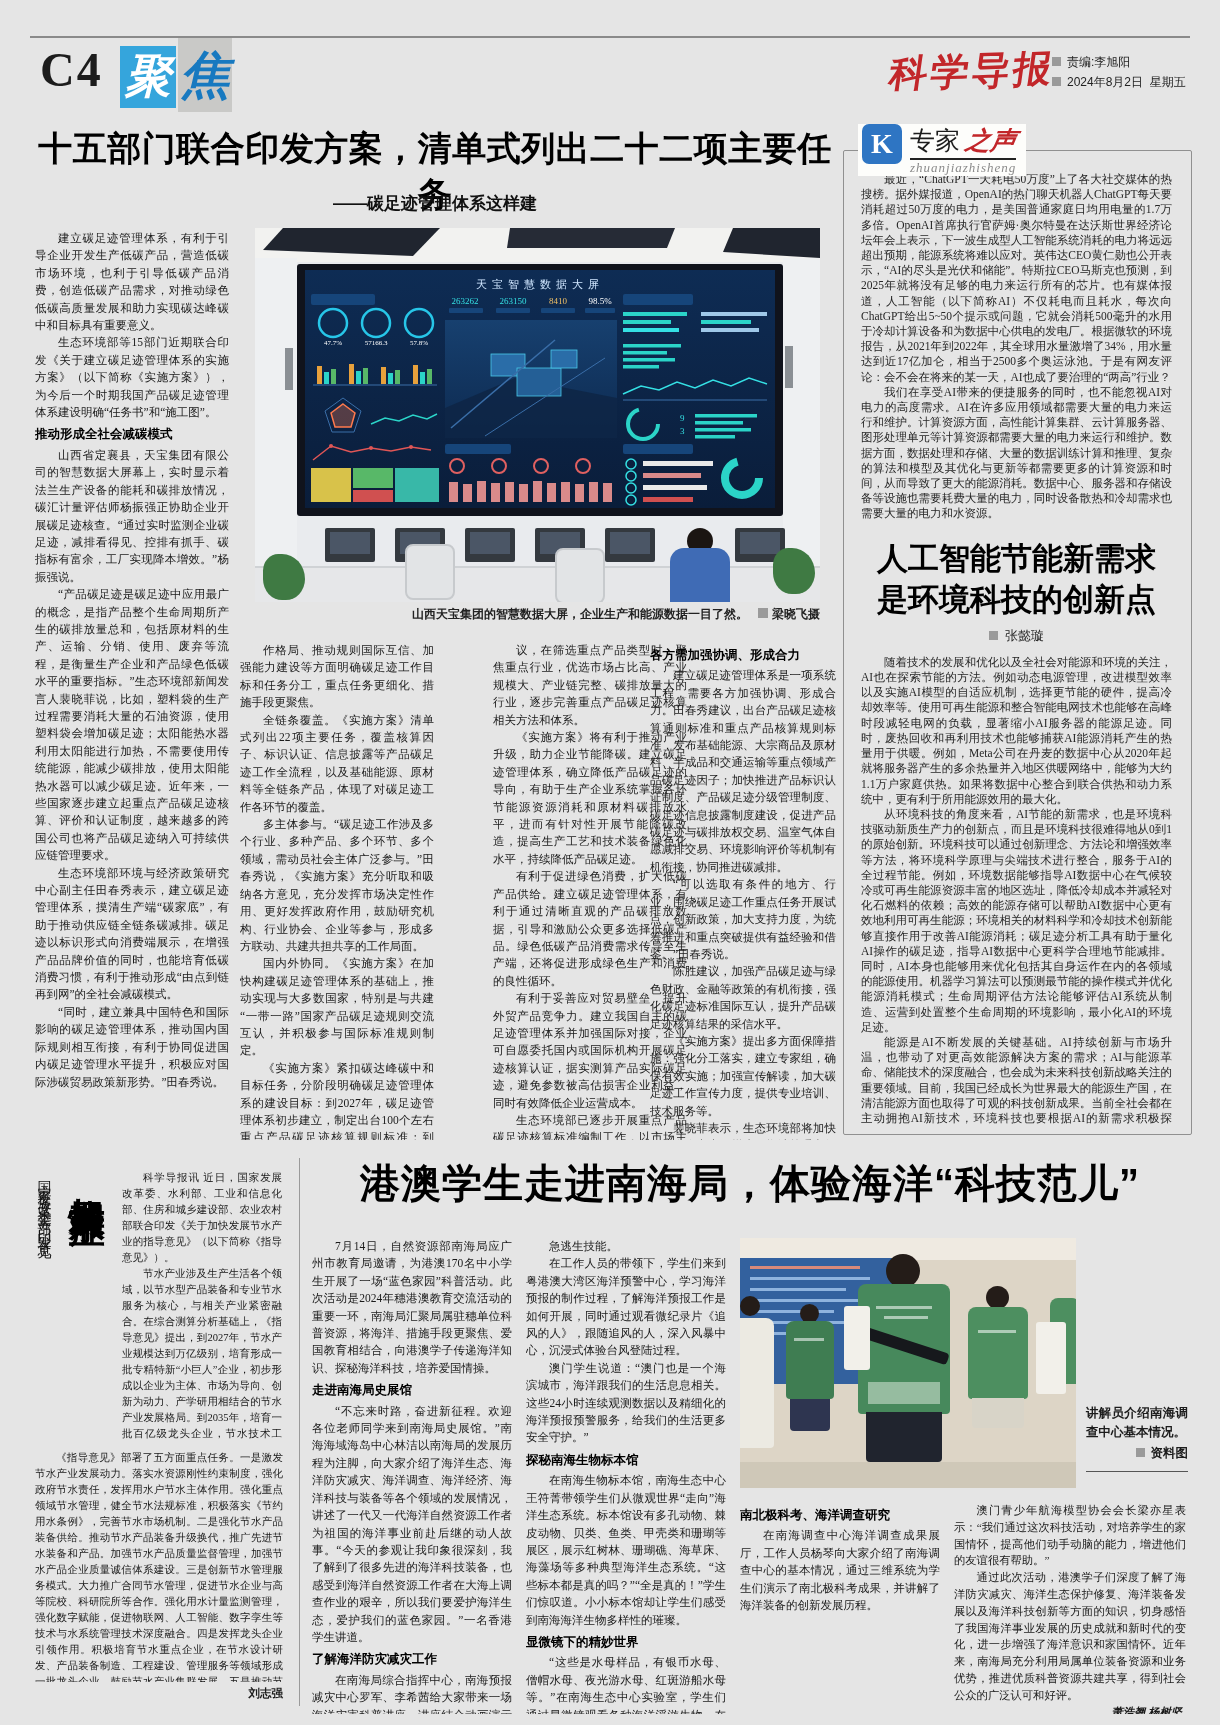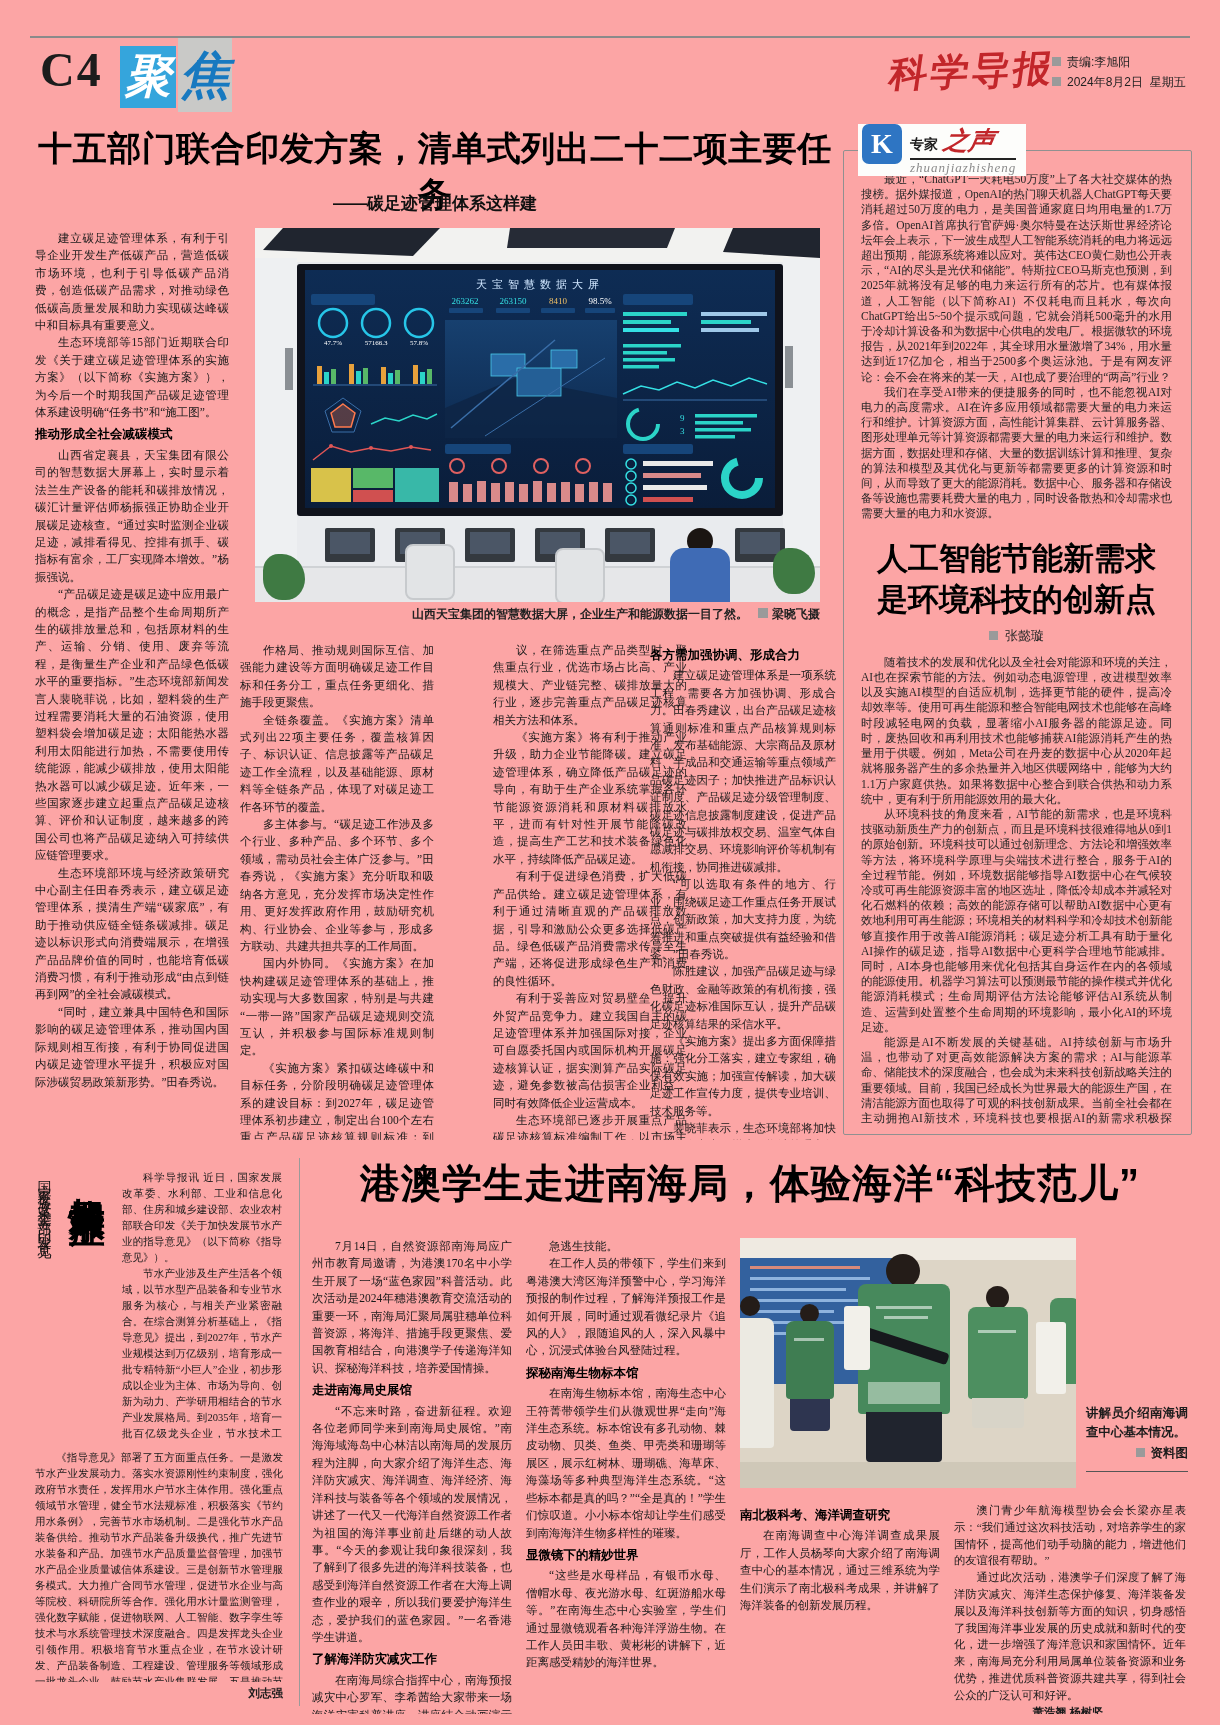--- a/index.html
+++ b/index.html
@@ -1,16 +1,16 @@
 <!DOCTYPE html>
 <html lang="zh"><head>
 <meta charset="utf-8">
 <style>
   html,body{margin:0;padding:0;background:#ffffff;}
-  .page{position:relative;width:1220px;height:1725px;background:#fca5a5;overflow:hidden;
+  .page{position:relative;width:1220px;height:1725px;background:#e5e5e5;overflow:hidden;
         font-family:"Liberation Serif","DejaVu Serif",serif;color:#1c1c1c;}
   .sans{font-family:"Liberation Sans","DejaVu Sans",sans-serif;}
 
   
   .top-rule{position:absolute;left:30px;top:36px;width:1160px;height:2px;background:#8a8a8a;}
   .edition{position:absolute;left:40px;top:42px;font-size:48px;font-weight:700;letter-spacing:2px;}
   .logo-box{position:absolute;display:flex;align-items:center;justify-content:center;
             font-weight:700;font-style:italic;}
   .logo-ju{left:120px;top:46px;width:56px;height:62px;background:#35a5dc;color:#fff;font-size:46px;}
   .logo-jiao{left:178px;top:38px;width:54px;height:74px;background:#c9c9c7;color:#1779c0;font-size:50px;}
@@ -21,21 +21,21 @@
 
   
   .main-headline{position:absolute;left:35px;top:126px;width:800px;text-align:center;
                  font-size:34px;font-weight:900;letter-spacing:.5px;color:#000;}
   .main-subhead{position:absolute;left:35px;top:192px;width:800px;text-align:center;
                 font-size:17px;font-weight:700;color:#111;}
   .col{position:absolute;text-align:justify;font-size:11.5px;line-height:17.4px;overflow:hidden;color:#1a1a1a;}
   .col p{margin:0;text-indent:2em;}
   .col p.h{font-family:"Liberation Sans","DejaVu Sans",sans-serif;font-weight:700;text-indent:0;
            margin:5px 0 3px;font-size:12.5px;color:#000;}
-  .col p.sig{text-align:center;font-weight:700;text-indent:0;padding-right:4px;}
+  .col p.sig{text-align:right;font-weight:700;text-indent:0;padding-right:4px;font-style:italic;}
   .caption{position:absolute;left:255px;top:606px;width:565px;text-align:right;
            font-size:12px;font-weight:700;font-family:"Liberation Sans","DejaVu Sans",sans-serif;color:#222;}
   .caption .sq{display:inline-block;width:10px;height:10px;background:#9a9a9a;margin:0 4px 0 10px;}
 
   
   .photo-main{position:absolute;left:255px;top:228px;width:565px;height:374px;background:#e9ebee;overflow:hidden;}
   .pm-desk{position:absolute;left:0;top:338px;width:565px;height:36px;background:#e6e7e9;border-top:2px solid #cfd2d5;}
   .pm-monitor{position:absolute;top:300px;width:50px;height:34px;background:#34393f;border-radius:2px;}
   .pm-monitor i{display:block;margin:4px auto 0;width:40px;height:22px;background:#4b5666;}
   .pm-person{position:absolute;width:60px;height:58px;background:#3f6bb5;border-radius:14px 14px 0 0;}
@@ -43,21 +43,21 @@
   .pm-chair{position:absolute;width:46px;height:52px;background:#e2e4e6;border:2px solid #c7cacd;border-radius:8px;}
   .pm-plant{position:absolute;width:42px;height:46px;background:#3f7a43;border-radius:40% 60% 50% 50%;}
 
   
   .expert-box{position:absolute;left:843px;top:150px;width:347px;height:983px;border:1.5px solid #909090;border-radius:2px;}
   .expert-logo{position:absolute;left:858px;top:124px;display:flex;align-items:flex-start;background:#fdfdfb;
                padding:0 10px 0 4px;z-index:2;}
   .k-badge{width:40px;height:40px;background:#2e75c3;border-radius:7px;color:#fff;display:flex;
            align-items:center;justify-content:center;font-size:28px;font-weight:700;}
   .expert-title{margin-left:8px;}
-  .expert-title .t1{font-size:14px;font-weight:700;font-family:"Liberation Sans","DejaVu Sans",sans-serif;}
+  .expert-title .t1{font-size:25px;font-weight:400;font-family:"Liberation Sans","DejaVu Sans",sans-serif;}
   .expert-title .t2{font-size:25px;font-weight:700;font-style:italic;color:#c2262a;transform:skewX(-10deg);
                     display:inline-block;margin-left:2px;}
   .expert-title .line{height:2px;background:#222;margin-top:1px;}
   .expert-title .py{font-size:13px;font-style:italic;color:#8a8a8a;letter-spacing:1px;}
   .expert-content{position:absolute;left:861px;top:172px;width:311px;height:952px;overflow:hidden;
                   font-size:11.5px;line-height:15.2px;text-align:justify;color:#262626;}
   .expert-content p{margin:0;text-indent:2em;}
   .expert-headline{text-align:center;font-size:31px;line-height:41px;font-weight:900;color:#000;
                    font-family:"Liberation Sans","DejaVu Sans",sans-serif;margin:16px 0 8px;text-indent:0;}
   .expert-byline{text-align:center;font-size:13px;margin:2px 0 12px;font-family:"Liberation Sans","DejaVu Sans",sans-serif;}
@@ -378,20 +378,21 @@
   <p>7月14日，自然资源部南海局应广州市教育局邀请，为港澳170名中小学生开展了一场“蓝色家园”科普活动。此次活动是2024年穗港澳教育交流活动的重要一环，南海局汇聚局属驻穗单位科普资源，将海洋、措施手段更聚焦、爱国教育相结合，向港澳学子传递海洋知识、探秘海洋科技，培养爱国情操。</p>
       <p class="h">走进南海局史展馆</p>
       <p>“不忘来时路，奋进新征程。欢迎各位老师同学来到南海局史展馆。”南海海域海岛中心林洁以南海局的发展历程为注脚，向大家介绍了海洋生态、海洋防灾减灾、海洋调查、海洋经济、海洋科技与装备等各个领域的发展情况，讲述了一代又一代海洋自然资源工作者为祖国的海洋事业前赴后继的动人故事。“今天的参观让我印象很深刻，我了解到了很多先进的海洋科技装备，也感受到海洋自然资源工作者在大海上调查作业的艰辛，所以我们要爱护海洋生态，爱护我们的蓝色家园。”一名香港学生讲道。</p>
       <p class="h">了解海洋防灾减灾工作</p>
       <p>在南海局综合指挥中心，南海预报减灾中心罗军、李希茜给大家带来一场海洋灾害科普讲座。讲座结合动画演示和海洋灾害真实案例，介绍了台风、风暴潮、灾难性海浪和离岸流等较为常见的海洋灾害。“在海水浴场遭遇裂流应如何面对？”学生们结合自身经历向讲师提问，在交流互动中学习掌握各种应</p>
     </div>
   <div class="col" style="left:526px;top:1238px;width:200px;height:476px;">
 
   <p class="noindent">急逃生技能。</p>
       <p>在工作人员的带领下，学生们来到粤港澳大湾区海洋预警中心，学习海洋预报的制作过程，了解海洋预报工作是如何开展，同时通过观看微纪录片《追风的人》，跟随追风的人，深入风暴中心，沉浸式体验台风登陆过程。</p>
+      <p>澳门学生说道：“澳门也是一个海滨城市，海洋跟我们的生活息息相关。这些24小时连续观测数据以及精细化的海洋预报预警服务，给我们的生活更多安全守护。”</p>
       <p class="h">探秘南海生物标本馆</p>
       <p>在南海生物标本馆，南海生态中心王符菁带领学生们从微观世界“走向”海洋生态系统。标本馆设有多孔动物、棘皮动物、贝类、鱼类、甲壳类和珊瑚等展区，展示红树林、珊瑚礁、海草床、海藻场等多种典型海洋生态系统。“这些标本都是真的吗？”“全是真的！”学生们惊叹道。小小标本馆却让学生们感受到南海海洋生物多样性的璀璨。</p>
       <p class="h">显微镜下的精妙世界</p>
       <p>“这些是水母样品，有银币水母、僧帽水母、夜光游水母、红斑游船水母等。”在南海生态中心实验室，学生们通过显微镜观看各种海洋浮游生物。在工作人员田丰歌、黄彬彬的讲解下，近距离感受精妙的海洋世界。</p>
     </div>
 
   <div class="photo-sea">
     <div class="ps-ceiling"></div>
     <div class="ps-screen">
       <i style="width:110px;background:#d98a7a;"></i>

